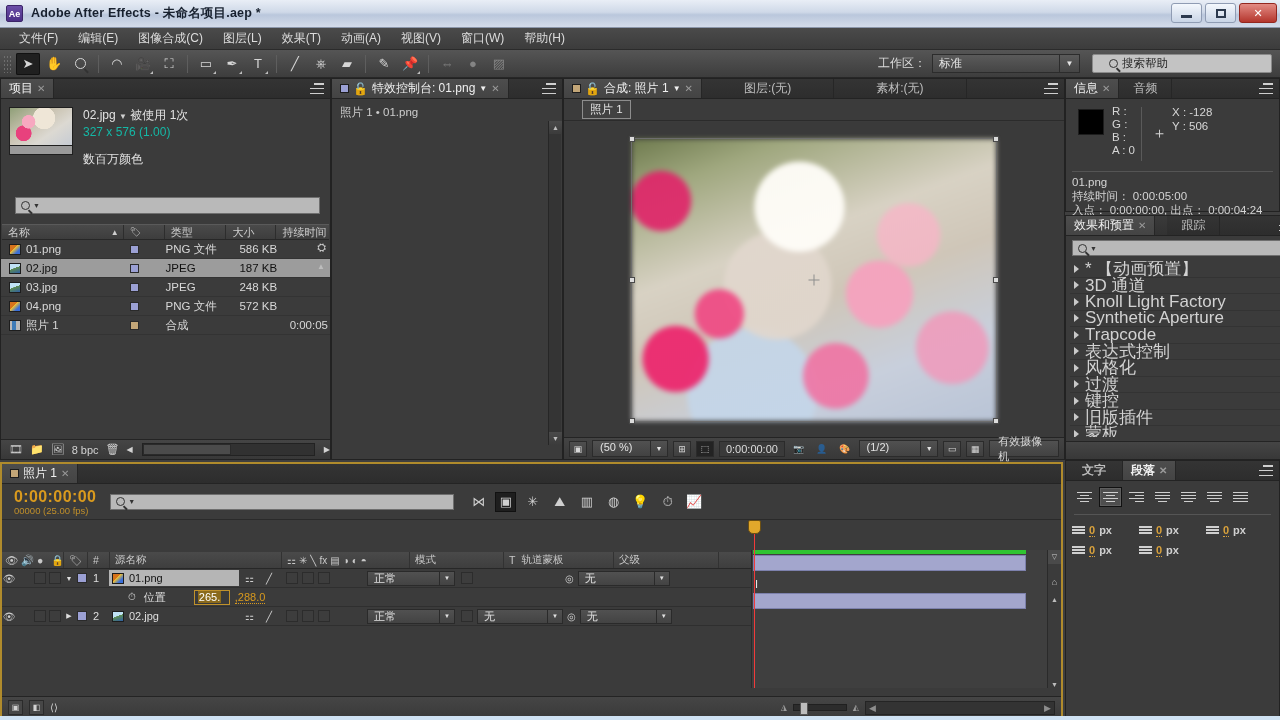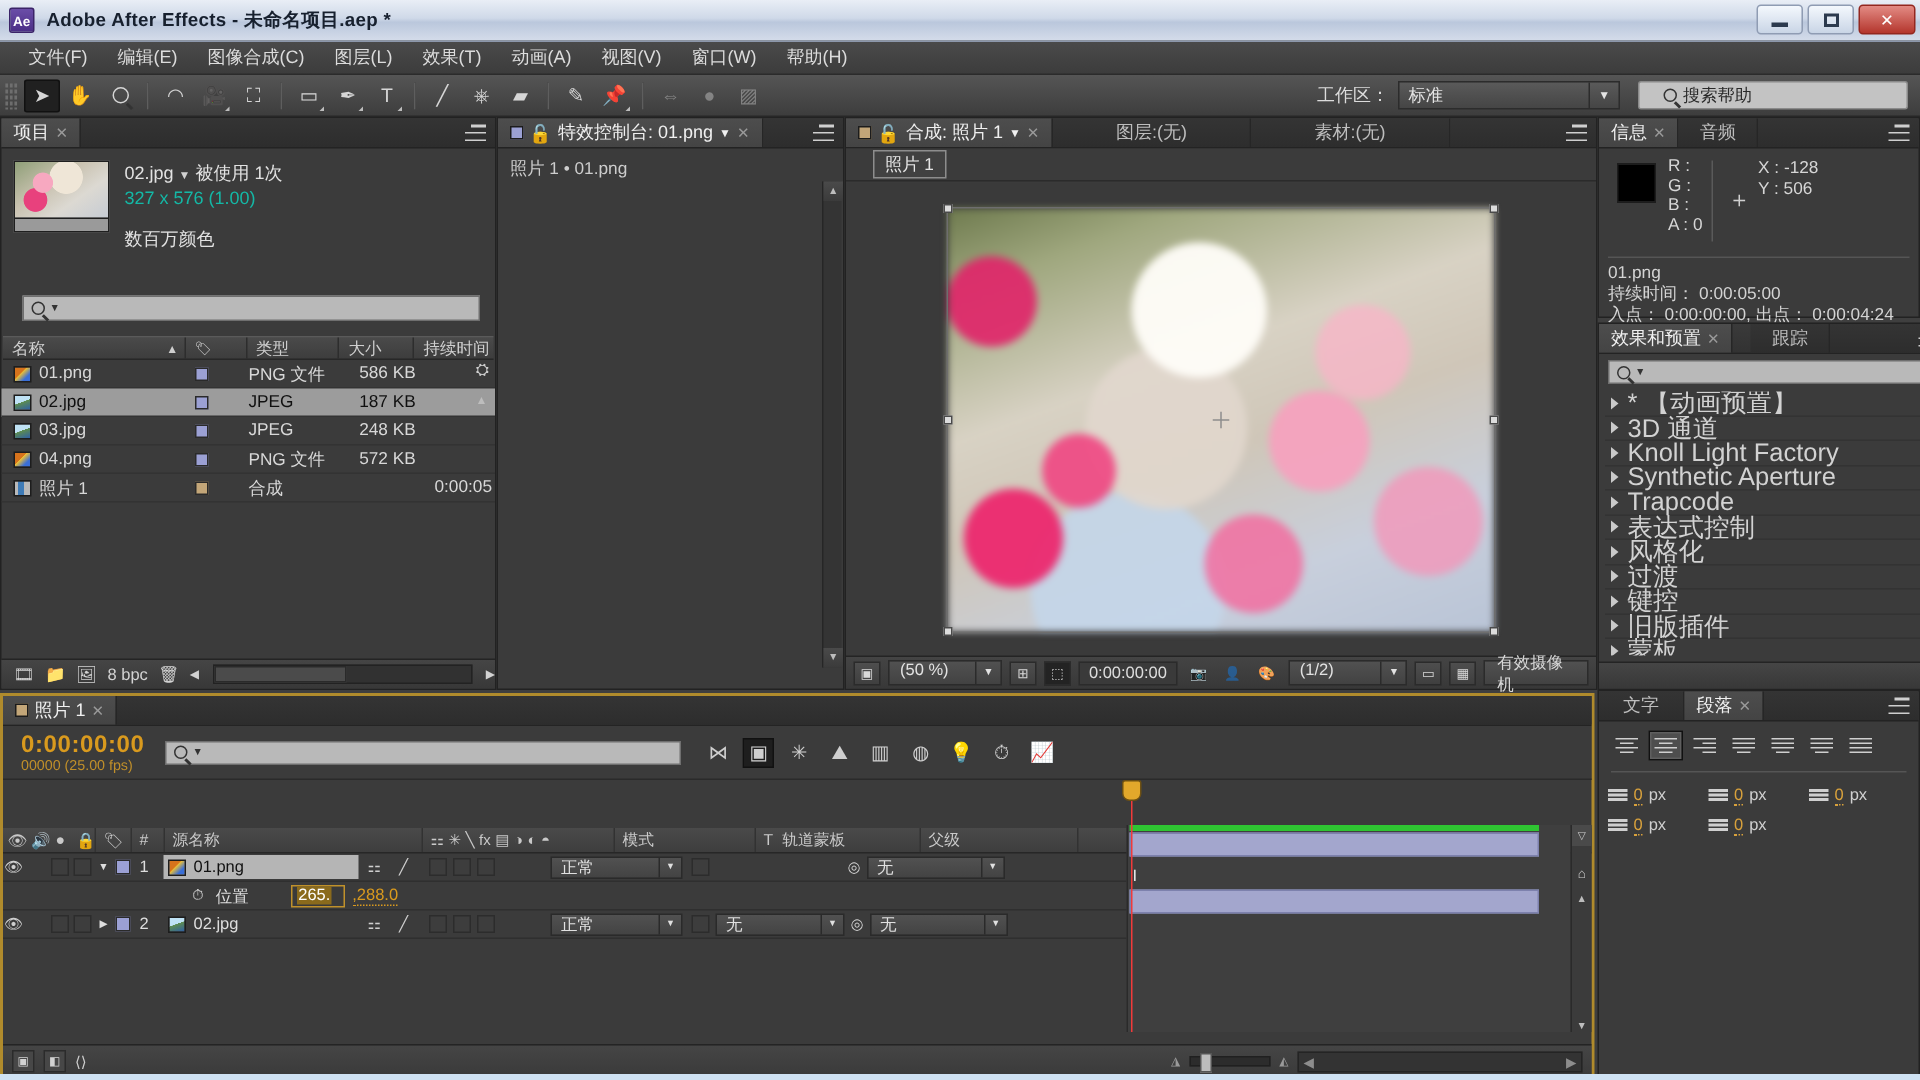--- a/index.html
+++ b/index.html
@@ -229,21 +229,21 @@
   .fx-list{ position:absolute;left:4px;right:18px;top:45px;bottom:22px;overflow:hidden;}
   .fx-item{ height:16.5px; display:flex;align-items:center;gap:6px; font-size:17px;color:#d2d2d2;
     border-bottom:1px solid #333; padding-left:4px;}
   .tri{width:0;height:0;border-top:4px solid transparent;border-bottom:4px solid transparent;border-left:5px solid #c9c9c9;}
   .fx-scroll{position:absolute;right:3px;top:45px;bottom:22px;width:14px;background:#2f2f2f;border:1px solid #242424;}
   .fx-thumb{position:absolute;left:0;right:0;top:22px;height:68px;background:#4f4f4f;border:1px solid #2a2a2a;}
   .fx-foot{position:absolute;left:0;right:0;bottom:0;height:18px;background:linear-gradient(to bottom,#454545,#383838);
     border-top:1px solid #242424;display:flex;align-items:center;justify-content:flex-end;padding-right:6px;}
 
   
-  #para{ left:1065px; top:460px; width:215px; height:260px; }
+  #para{ left:1065px; top:460px; width:215px; height:260px;font-weight:bold; }
   .align-row{ display:flex; gap:3px; padding:6px 6px 4px 7px; }
   .align-btn{ width:23px;height:20px;border:1px solid transparent;display:flex;align-items:center;
     justify-content:center;flex-direction:column;gap:1.5px;}
   .align-btn.sel{ border-color:#111; background:#4e4e4e; box-shadow:inset 0 0 0 1px #5f5f5f;}
   .align-btn i{display:block;height:1.5px;background:#cfcfcf;}
   .para-div{height:1px;background:#555;margin:3px 8px 6px 8px;}
   .indent-grid{ display:flex; flex-wrap:wrap; padding:0 6px; gap:2px 0;}
   .ind{ width:33.33%; display:flex;align-items:center;gap:4px;font-size:11px;color:#d0d0d0;height:18px;}
   .ind .num{ color:#d8a13c; border-bottom:1px dotted #d8a13c; }
   .ind .gl{display:flex;flex-direction:column;gap:1.5px;width:13px;}

